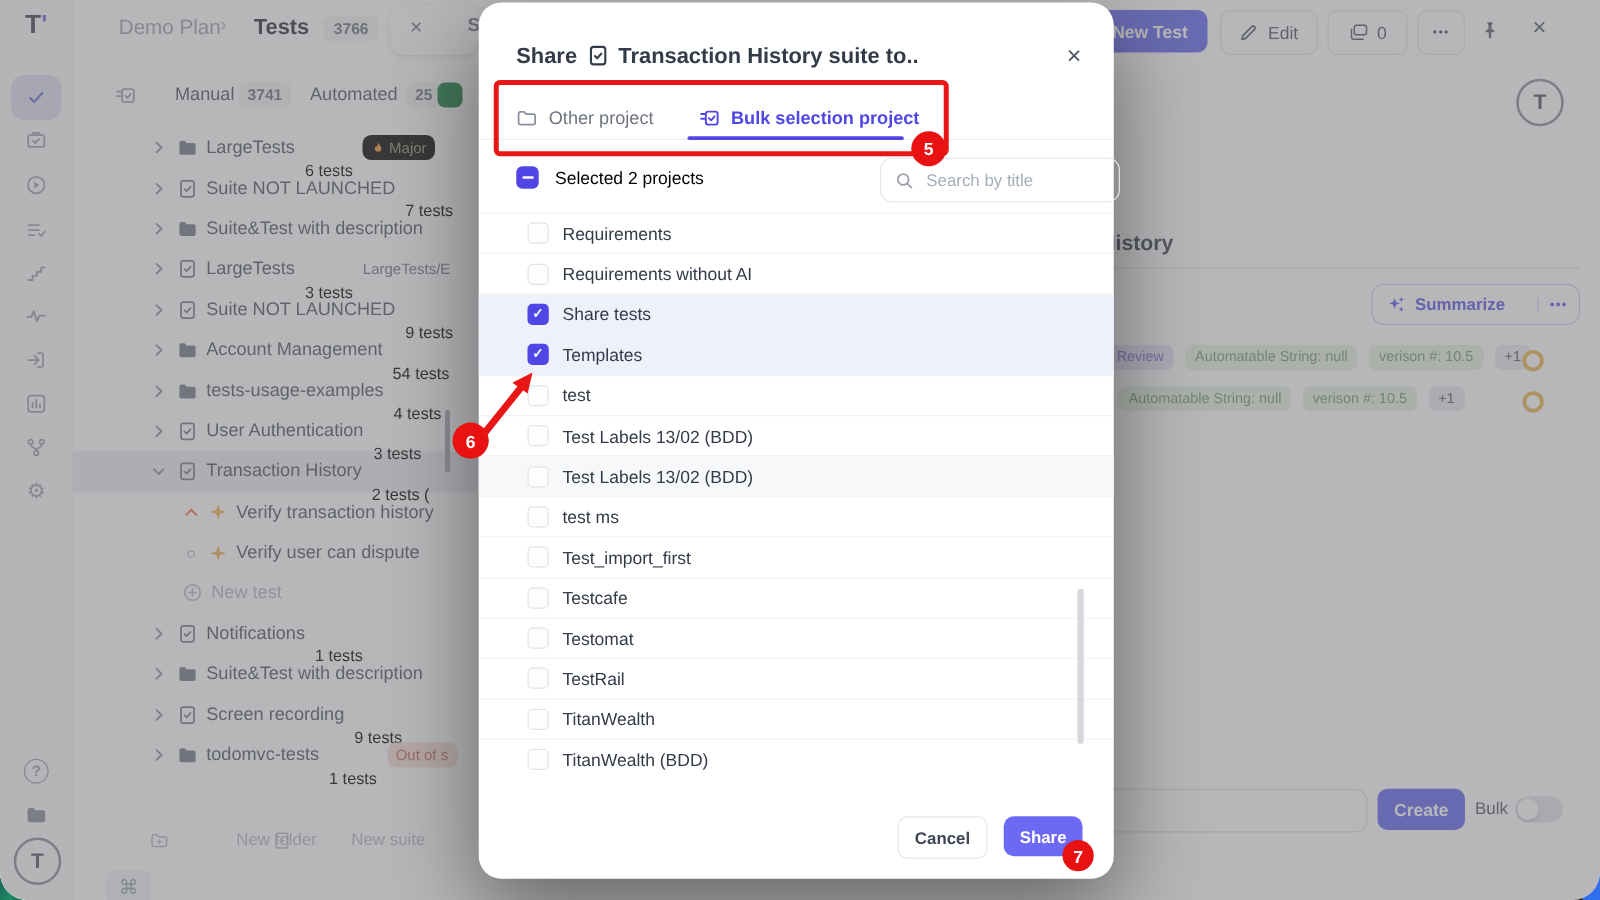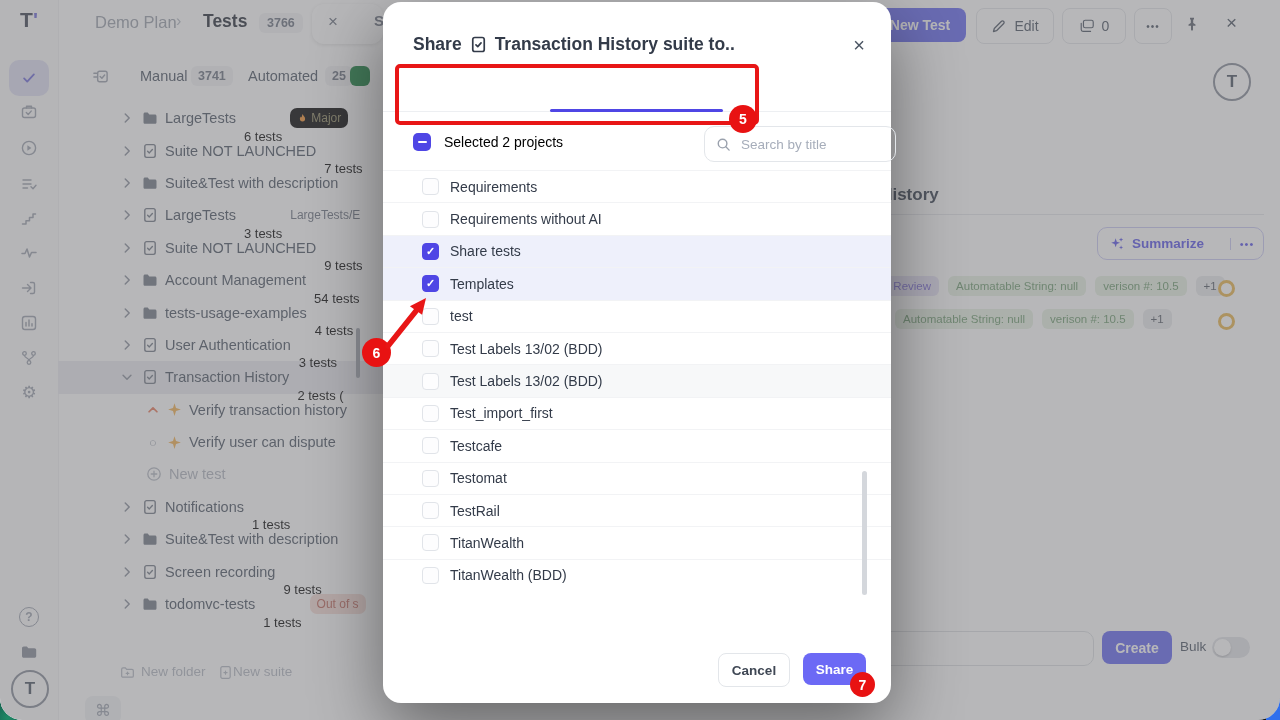--- a/index.html
+++ b/index.html
@@ -51,21 +51,21 @@
   .tm{margin-left:8px;font-size:13px;color:#000000;margin-top:36px;}
   .tg{margin-left:8px;font-size:12px;color:#6b7280;}
   .tb{margin-left:8px;height:20px;padding:0 7px;border-radius:7px;font-size:12px;display:inline-flex;align-items:center;gap:3px;}
   .tb-major{background:#000000;color:#8f8a62;}
   .tb-out{background:#f6dcd6;color:#c0685c;}
   .st{width:14px;flex:0 0 14px;text-align:center;font-size:13px;}
   .st.circ{color:#9aa1ad;}
   .spark{width:15px;height:15px;margin-left:7px;flex:0 0 15px;}
   .tree-scroll{position:absolute;left:356px;top:328px;width:4px;height:50px;border-radius:2px;background:#a6abb5;}
   .tfoot-ic{position:absolute;width:15px;height:15px;}
-  .tfoot-tx{position:absolute;top:664px;font-size:13.5px;color:#b3b8c2;}
+  .tfoot-tx{position:absolute;top:664px;font-size:13.5px;color:#b3b8c2;margin-left:48px;}
   .cmd-btn{position:absolute;left:85px;top:696px;width:36px;height:28px;background:#f1f2f4;border-radius:8px;
     color:#9ca3af;font-size:16px;display:flex;align-items:center;justify-content:center;}
 
   
   .btn-newtest{position:absolute;left:874px;top:8px;width:92px;height:34px;background:#6366f1;border-radius:8px;
     color:#fff;font-size:14px;font-weight:600;display:flex;align-items:center;justify-content:center;}
   .ghost{position:absolute;top:8px;height:34px;background:#fff;border:1px solid #e3e5e8;border-radius:8px;
     display:flex;align-items:center;justify-content:center;gap:7px;font-size:14px;color:#4b5563;font-weight:500;}
   .hic{width:16px;height:16px;}
   .pin-ic{position:absolute;left:1184px;top:16px;width:16px;height:16px;}
@@ -459,20 +459,36 @@
     <div class="m-title">
       <span>Share</span>
       <svg width="17" height="17" viewBox="0 0 16 16">
           <rect x="2.6" y="1.4" width="10.8" height="13.2" rx="2" fill="none" stroke="#333b49" stroke-width="1.6"></rect>
           <path d="M5.6 8.3l1.7 1.7 3.1-3.5" fill="none" stroke="#333b49" stroke-width="1.6" stroke-linecap="round" stroke-linejoin="round"></path>
         </svg>
       <span>Transaction History suite to..</span>
     </div>
     <div class="m-close">×</div>
 
+    <div class="m-tabs">
+      <div class="m-tab">
+        <svg width="17" height="17" viewBox="0 0 18 18">
+            <path d="M2 5.4c0-.9.7-1.6 1.6-1.6h3.1l1.6 1.8h6.1c.9 0 1.6.7 1.6 1.6v5.8c0 .9-.7 1.6-1.6 1.6H3.6c-.9 0-1.6-.7-1.6-1.6z" fill="none" stroke="#8a909c" stroke-width="1.5"></path>
+          </svg>
+        <span class="lbl-other">Other project</span>
+      </div>
+      <div class="m-tab">
+        <svg width="17" height="17" viewBox="0 0 18 18">
+            <path d="M2 5.5h3M2 9.5h3" stroke="#4f46e5" stroke-width="1.6" stroke-linecap="round"></path>
+            <rect x="6" y="3.5" width="10" height="11" rx="2" fill="none" stroke="#4f46e5" stroke-width="1.6"></rect>
+            <path d="M8.6 9l1.9 1.9 2.9-3.4" fill="none" stroke="#4f46e5" stroke-width="1.6" stroke-linecap="round" stroke-linejoin="round"></path>
+          </svg>
+        <span class="lbl-bulk">Bulk selection project</span>
+      </div>
+    </div>
     <div class="m-tabline"></div>
     <div class="m-underline"></div>
 
     <div class="m-controls">
       <div class="master-cb">
           <div class="dash"></div>
         </div>
       <div class="sel-label">Selected 2 projects</div>
       <div class="m-search">
         <svg width="15" height="15" viewBox="0 0 16 16">
@@ -504,20 +520,24 @@
           <span class="cb"></span>
           <span class="pl">test</span>
         </div>
         <div class="prow">
           <span class="cb"></span>
           <span class="pl">Test Labels 13/02 (BDD)</span>
         </div>
         <div class="prow shade">
           <span class="cb"></span>
           <span class="pl">Test Labels 13/02 (BDD)</span>
+        </div>
+        <div class="prow">
+          <span class="cb"></span>
+          <span class="pl">test ms</span>
         </div>
         <div class="prow">
           <span class="cb"></span>
           <span class="pl">Test_import_first</span>
         </div>
         <div class="prow">
           <span class="cb"></span>
           <span class="pl">Testcafe</span>
         </div>
         <div class="prow">

